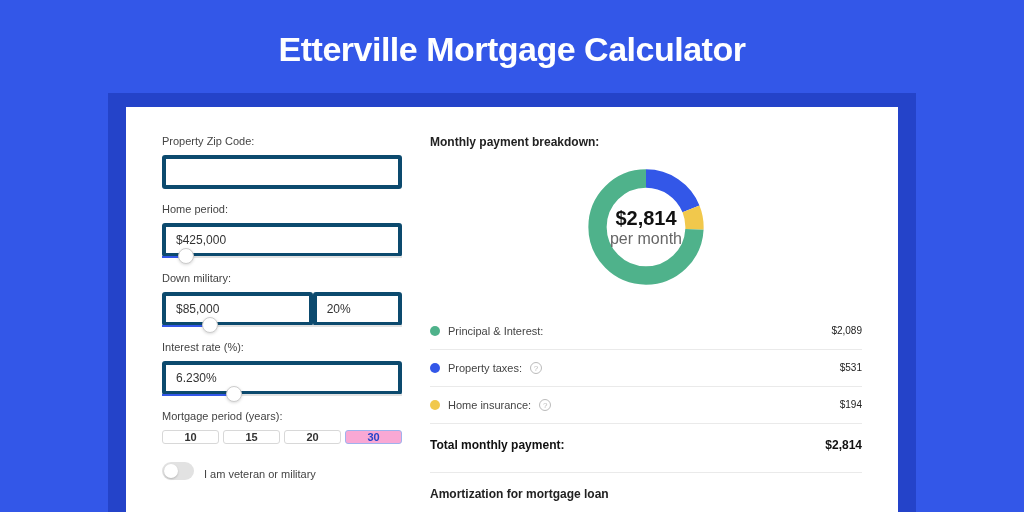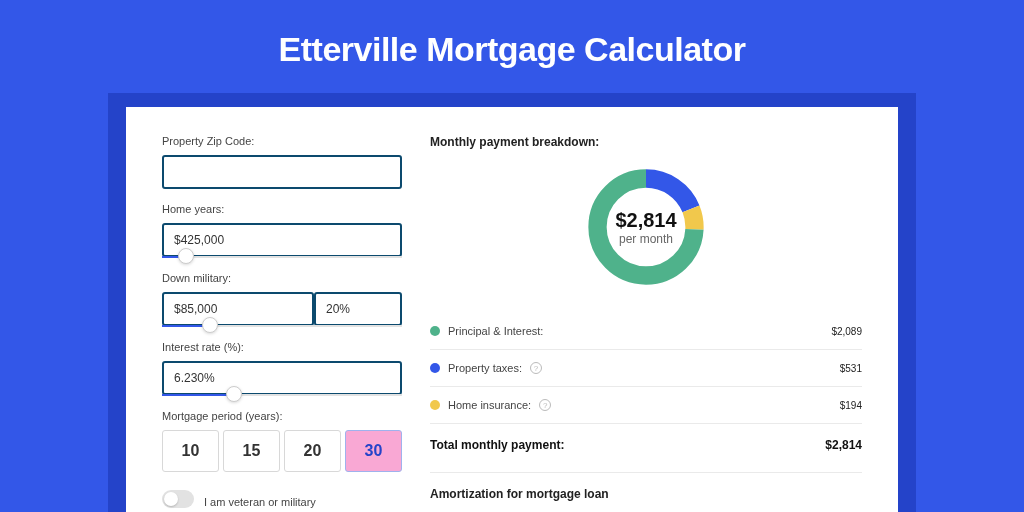--- a/index.html
+++ b/index.html
@@ -35,21 +35,21 @@
   .right-col { flex: 1; }
 
   .field-label {
     font-size: 11px;
     color: #444;
     margin-bottom: 8px;
   }
   .text-input {
     width: 100%;
     height: 34px;
-    border: 2px solid #0c4a6e;
+    border: 4px solid #0c4a6e;
     border-radius: 3px;
     padding: 0 10px;
     font-size: 12px;
     color: #333;
     background: #fff;
   }
   .field-block { margin-bottom: 14px; position: relative; }
 
   .slider-track {
     position: relative;
@@ -74,24 +74,24 @@
     box-shadow: 0 1px 3px rgba(0,0,0,0.15);
   }
 
   .dp-row { display: flex; gap: 0; }
   .dp-row .text-input:first-child { flex: 2; }
   .dp-row .text-input:last-child { flex: 1; }
 
   .period-row { display: flex; gap: 4px; margin-top: 6px; }
   .period-btn {
     flex: 1;
-    height: 42px;
+    height: 14px;
     border: 1px solid #d8d8d8;
     background: #fff;
-    font-size: 16px;
+    font-size: 11px;
     font-weight: 600;
     color: #333;
     border-radius: 3px;
     cursor: pointer;
   }
   .period-btn.selected {
     background: #f9a8d4;
     border-color: #9fb2ed;
     color: #2443c9;
   }
@@ -123,25 +123,24 @@
   .donut-wrap { display: flex; justify-content: center; margin-bottom: 26px; }
   .donut { position: relative; width: 128px; height: 128px; }
   .donut svg { width: 128px; height: 128px; transform: rotate(-90deg); }
   .donut-center {
     position: absolute;
     top: 0; left: 0; width: 100%; height: 100%;
     display: flex; flex-direction: column;
     align-items: center; justify-content: center;
   }
   .donut-amount { font-size: 20px; font-weight: 700; color: #111; }
-  .donut-sub { font-size: 12px; color: #666; }
+  .donut-sub { font-size: 16px; color: #666; }
 
   .legend-row {
     display: flex;
-    align-items: center;
     justify-content: space-between;
     padding: 8px 0;
     font-size: 11px;
   }
   .legend-left { display: flex; align-items: center; gap: 8px; color: #444; }
   .legend-dot { width: 10px; height: 10px; border-radius: 50%; }
   .legend-val { font-size: 10px; color: #222; }
   .info-icon {
     width: 12px; height: 12px; border: 1px solid #bbb; border-radius: 50%;
     font-size: 8px; color: #bbb; display: inline-flex;
@@ -171,21 +170,21 @@
   <div class="card">
 
     <div class="left-col">
 
       <div class="field-block">
         <div class="field-label">Property Zip Code:</div>
         <input class="text-input" value="" style="">
       </div>
 
       <div class="field-block">
-        <div class="field-label">Home years:</div>
+        <div class="field-label">Home period:</div>
         <input class="text-input" value="$425,000" style="">
         <div class="slider-track">
           <div class="slider-fill" style="width:10%"></div>
           <div class="slider-handle" style="left:10%"></div>
         </div>
       </div>
 
       <div class="field-block">
         <div class="field-label">Down military:</div>
         <div class="dp-row">

